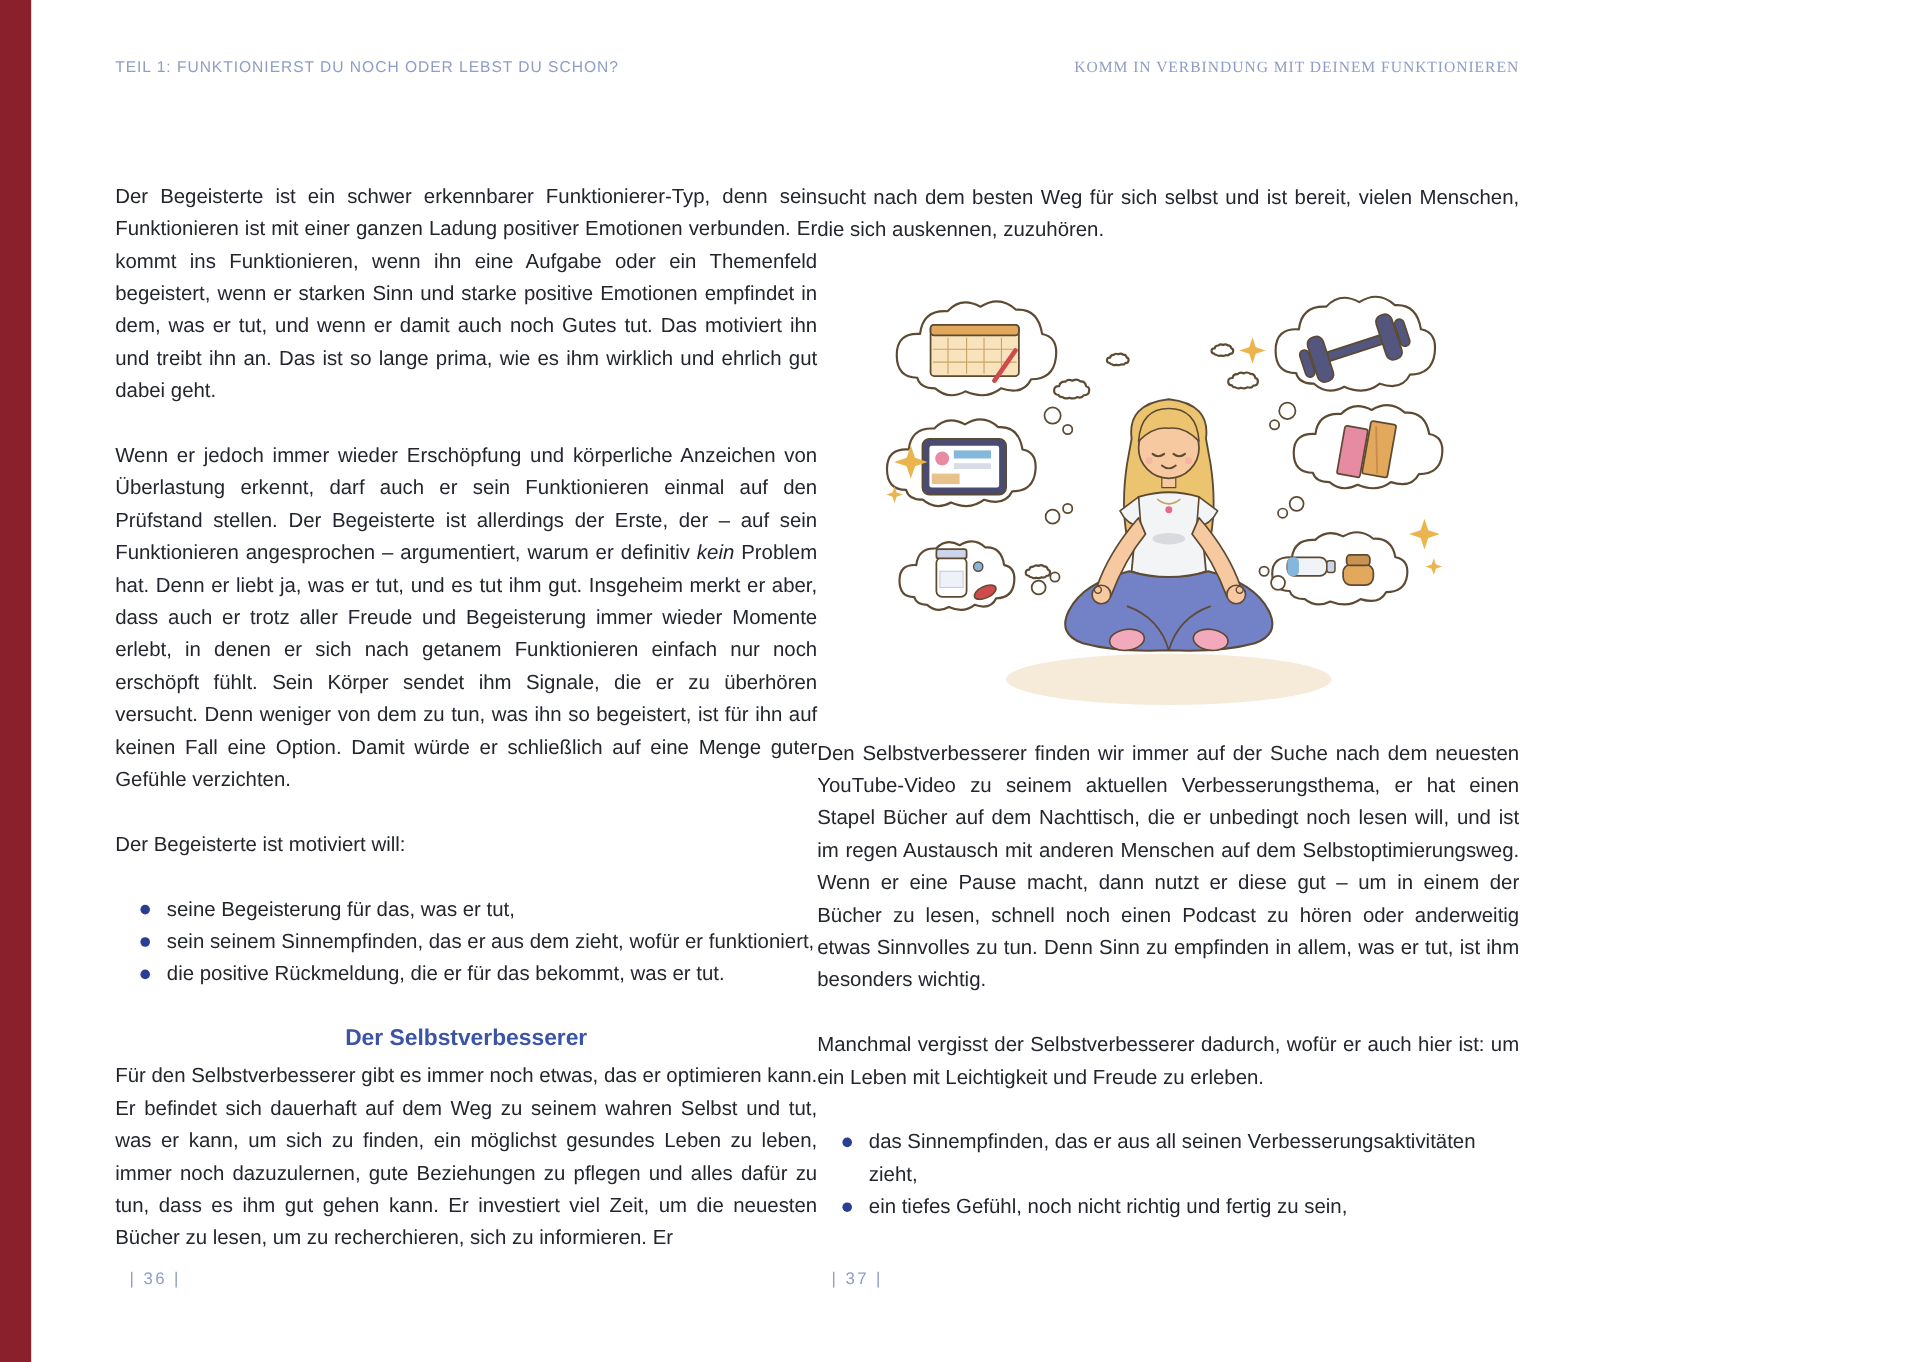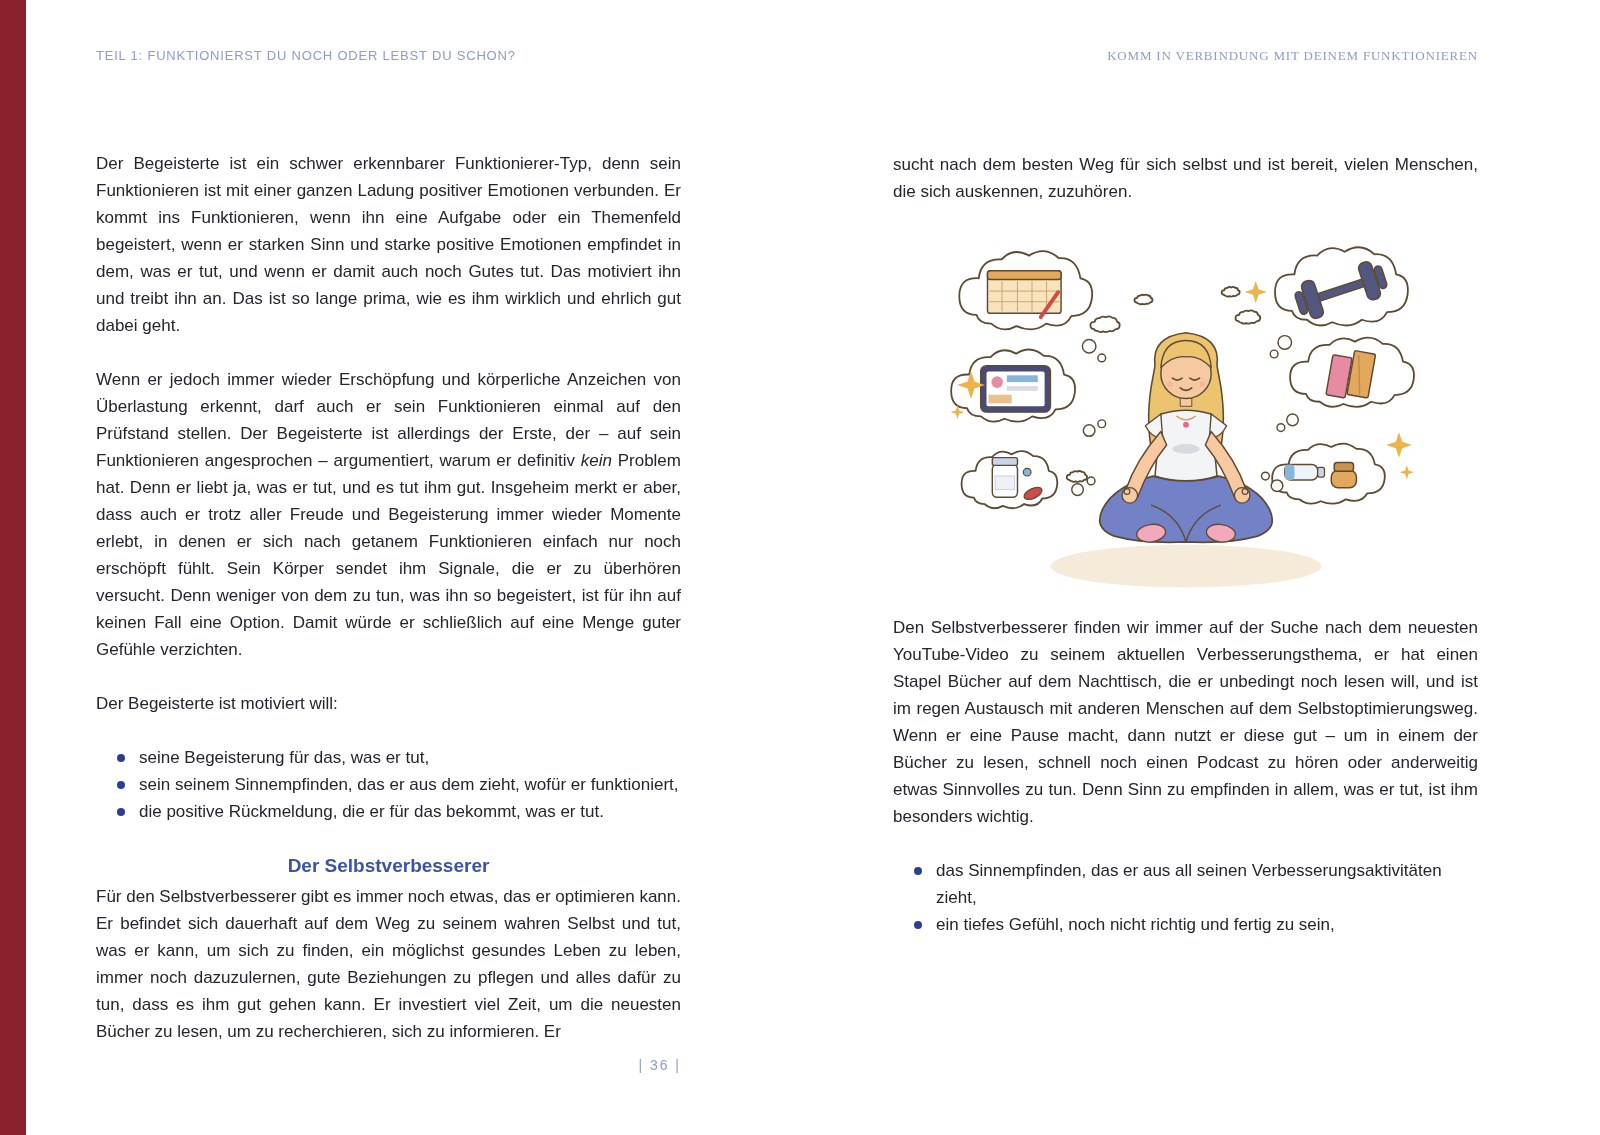--- a/index.html
+++ b/index.html
@@ -8,21 +8,21 @@
   }
   *{box-sizing:border-box;margin:0;padding:0;}
   html,body{background:#e9e9e9;}
   .book{
     position:relative;width:1600px;height:1135px;background:#ffffff;
     overflow:hidden;font-family:"Liberation Sans",sans-serif;color:var(--body);
   }
   .edge-strip{position:absolute;left:0;top:0;width:26px;height:100%;background:var(--edge);}
   .pages{
     position:absolute;left:26px;top:0;right:0;bottom:0;
-    display:flex;padding:48px 118px 0 70px;gap:212px;
+    display:flex;padding:48px 118px 0 70px;
   }
   .page{position:relative;width:585px;height:100%;}
   .running-header{
     font-size:13px;letter-spacing:.8px;color:var(--header);
     text-transform:uppercase;white-space:nowrap;
   }
   .page-right .running-header{text-align:right;font-family:Liberation Serif, serif;}
   .body-text{margin-top:87px;font-size:17px;line-height:27px;text-align:justify;}
   .body-text p{margin:0 0 27px;}
   .body-text p.tight{margin-bottom:0;}
@@ -31,21 +31,21 @@
   ul.bullets li{position:relative;padding-left:27px;text-align:left;}
   ul.bullets li::before{
     content:"";position:absolute;left:5px;top:10px;width:8px;height:8px;
     border-radius:50%;background:var(--bullet);
   }
   h2.section-heading{
     font-size:19px;color:var(--subheading);font-weight:bold;
     margin:0 0 4px;line-height:27px;text-align:center;
   }
   .page-number{
-    position:absolute;bottom:62px;left:0;right:0;text-align:right;
+    position:absolute;bottom:62px;left:12px;right:0;text-align:left;
     font-size:14px;color:var(--pagenum);letter-spacing:2px;
   }
   figure.illustration{margin:10px auto 14px;width:500px;text-align:center;}
   figure.illustration svg{display:block;}
 </style>
 </head>
 <body>
 
 <div class="book">
   <div class="edge-strip"></div>
@@ -198,21 +198,23 @@
               <path d="M236 151 q5 4 10 0" fill="none" stroke="#5d4a33" stroke-width="1.7" stroke-linecap="round"></path>
               <path d="M254 151 q5 4 10 0" fill="none" stroke="#5d4a33" stroke-width="1.7" stroke-linecap="round"></path>
               <path d="M244 161 q6 5 12 0" fill="none" stroke="#5d4a33" stroke-width="1.6" stroke-linecap="round"></path>
               <circle cx="233" cy="157" r="3" fill="#f4a9a0" opacity="0.6"></circle>
               <circle cx="267" cy="157" r="3" fill="#f4a9a0" opacity="0.6"></circle>
             </g>
           </svg>
         </figure>
 
         <p>Den Selbstverbesserer finden wir immer auf der Suche nach dem neuesten YouTube-Video zu seinem aktuellen Verbesserungsthema, er hat einen Stapel Bücher auf dem Nachttisch, die er unbedingt noch lesen will, und ist im regen Austausch mit anderen Menschen auf dem Selbstoptimierungsweg. Wenn er eine Pause macht, dann nutzt er diese gut – um in einem der Bücher zu lesen, schnell noch einen Podcast zu hören oder anderweitig etwas Sinnvolles zu tun. Denn Sinn zu empfinden in allem, was er tut, ist ihm besonders wichtig.</p>
+        <p>Manchmal vergisst der Selbstverbesserer dadurch, wofür er auch hier ist: um ein Leben mit Leichtigkeit und Freude zu erleben.</p>
         <ul class="bullets">
           <li><span>das Sinnempfinden, das er aus all seinen Verbesserungsaktivitäten zieht,</span></li>
           <li><span>ein tiefes Gefühl, noch nicht richtig und fertig zu sein,</span></li>
         </ul>
       </div>
+      <div class="page-number">| 37 |</div>
     </section>
 
   </div>
 </div>
 
 </body></html>

